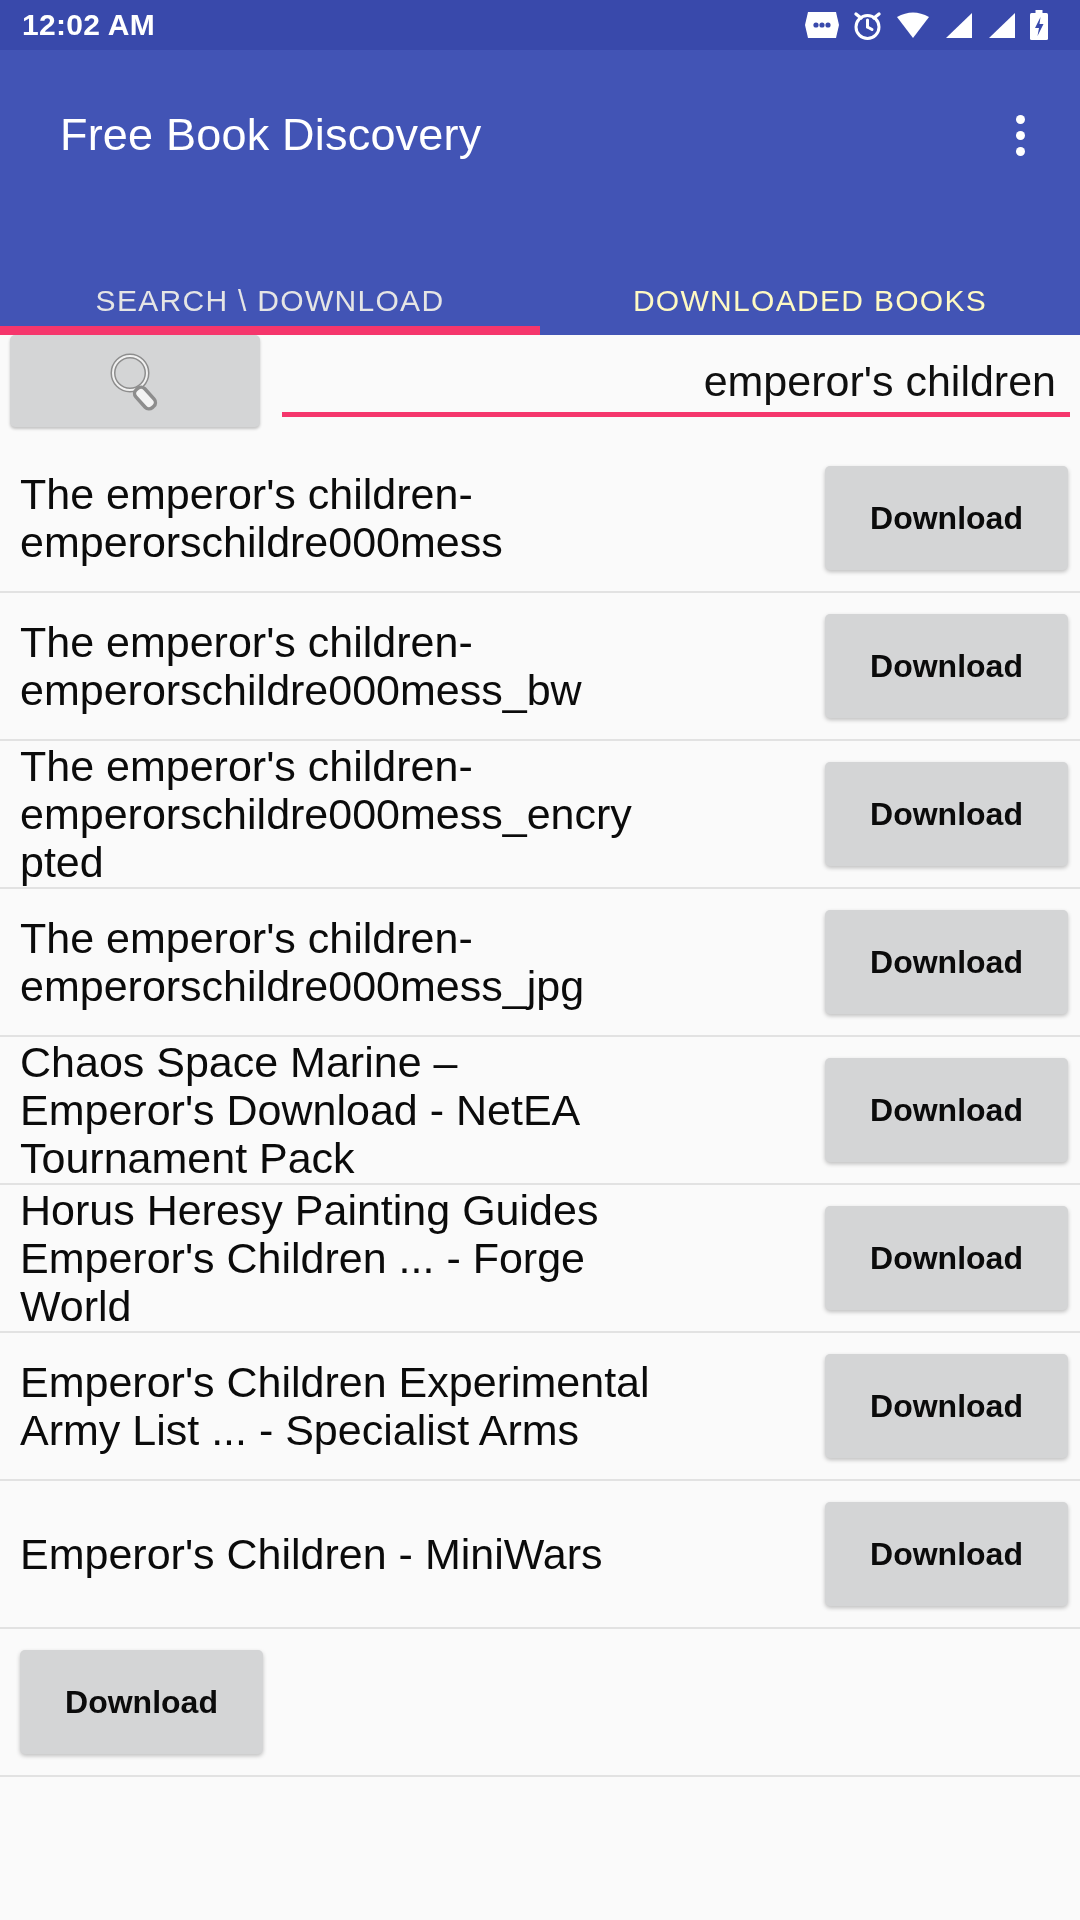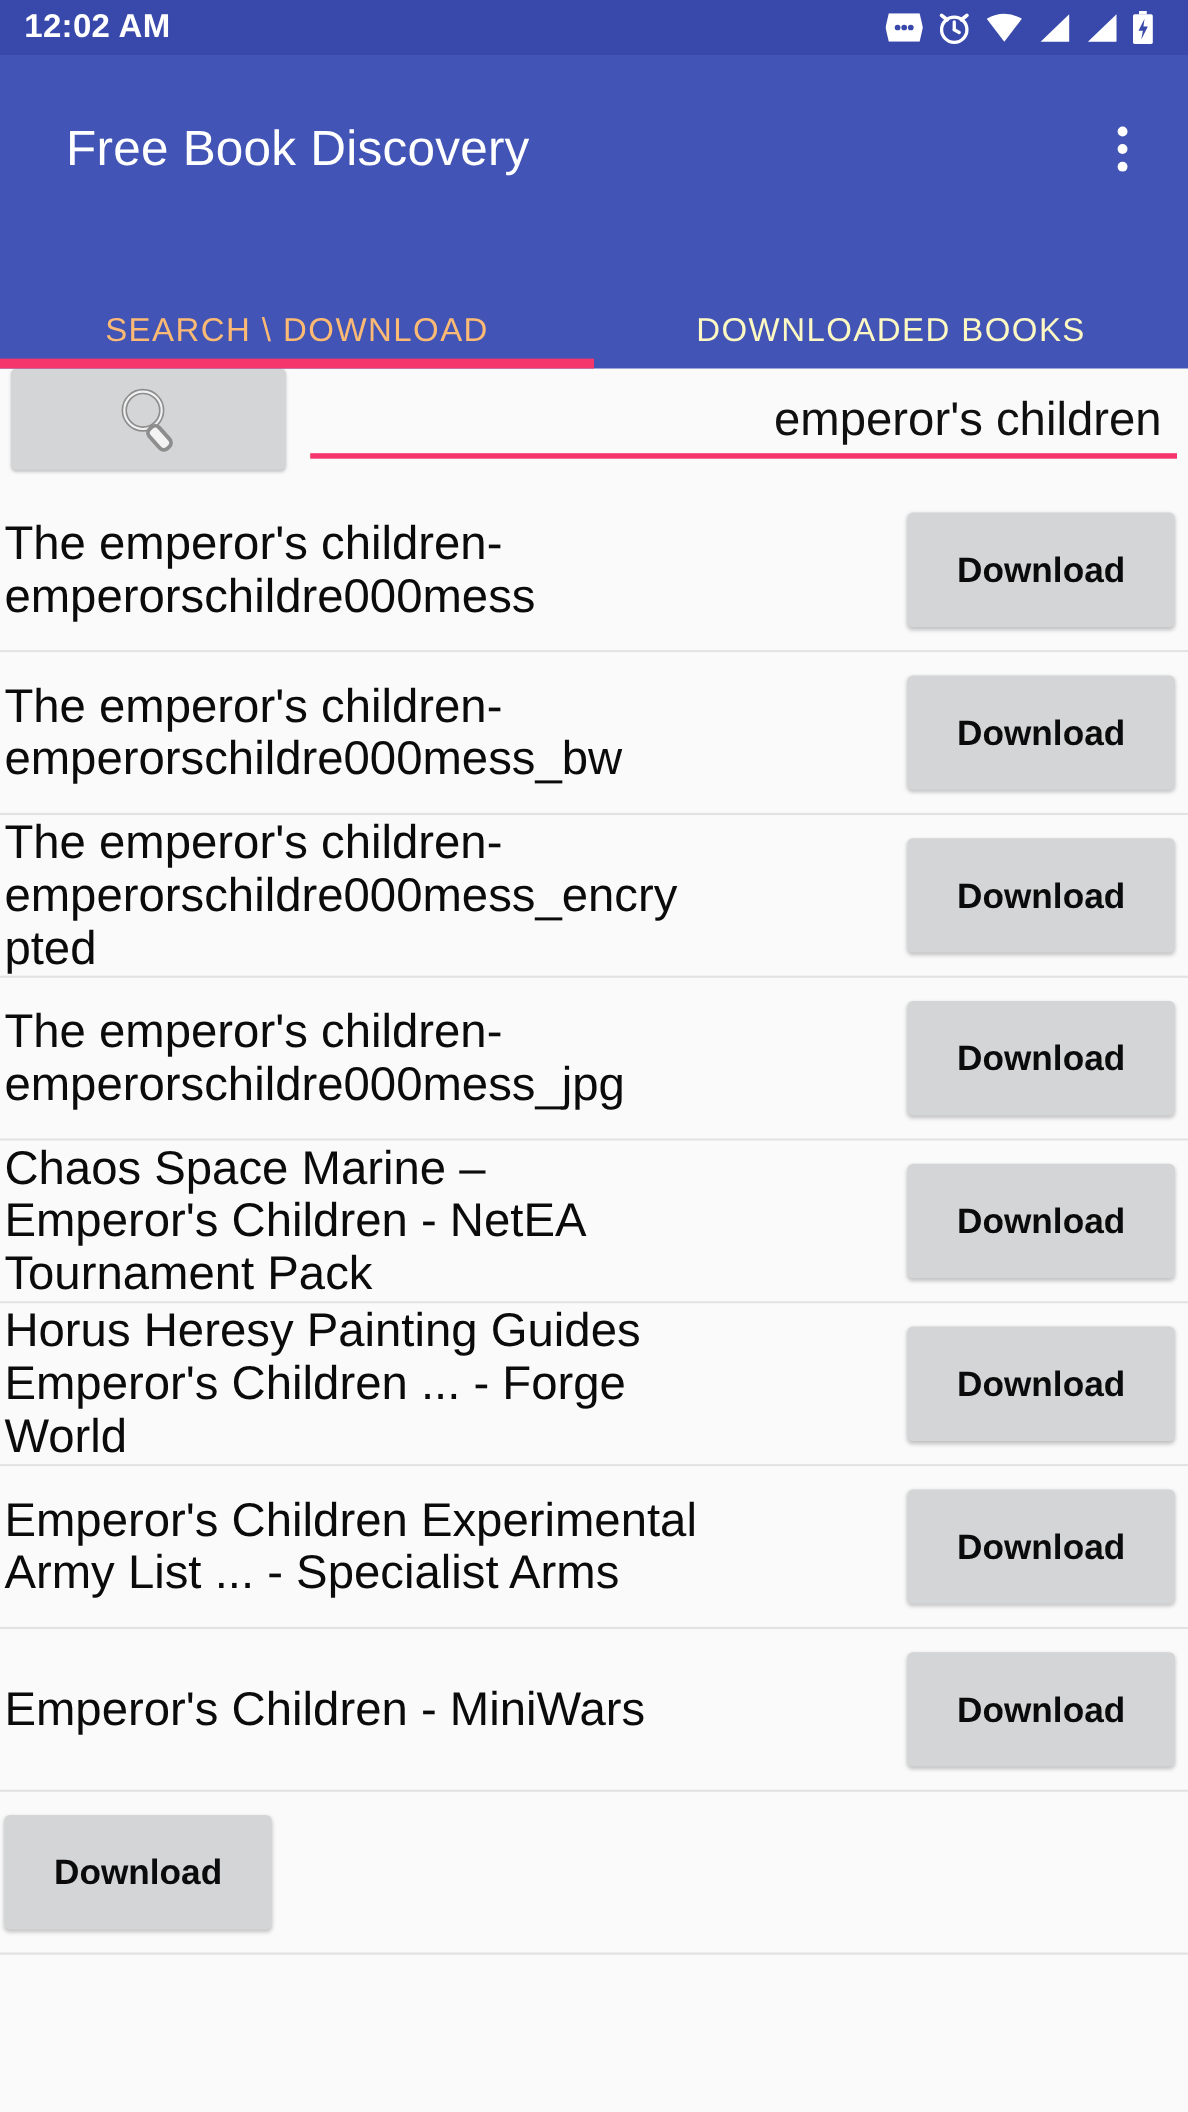--- a/index.html
+++ b/index.html
@@ -34,21 +34,21 @@
   }
   .dot{ width:9px; height:9px; border-radius:50%; background:#ffffff; }
 
   
   .tab-bar{ position:relative; height:115px; background:#4254b5; display:flex; }
   .tab{
     flex:1; display:flex; align-items:flex-end; justify-content:center;
     padding-bottom:17px; cursor:pointer;
     font-size:30px; font-weight:500; letter-spacing:1.3px;
   }
-  .tab.active{ color:#fdba74; }
+  .tab.active{ color:#e5e5e5; }
   .tab.inactive{ color:#fef9c3; }
   .tab-indicator{
     position:absolute; left:0; bottom:0; width:50%; height:9px; background:#f5366c;
   }
 
   
   .search-row{
     height:110px; background:#fafafa;
     display:flex; align-items:flex-start; padding:0 10px 0 10px; gap:22px;
   }
@@ -65,21 +65,21 @@
     font-size:43px; color:#101010; font-weight:400; white-space:nowrap;
   }
   .search-underline{
     position:absolute; left:0; right:0; bottom:10px; height:5px; background:#f5366c;
   }
 
   
   .results{ background:#fafafa; }
   .result-row{
     position:relative; display:flex; align-items:center; justify-content:space-between;
-    border-bottom:2px solid #e2e2e2; padding:0 12px 0 4px; min-height:148px;
+    border-bottom:2px solid #e2e2e2; padding:0 12px 0 20px; min-height:148px;
     background:#fafafa; cursor:pointer;
   }
   .result-title{
     flex:1; font-size:43px; line-height:1.12; color:#0b0b0b;
     padding-right:14px; max-width:645px; word-break:break-word;
   }
   .download-btn{
     flex:none; width:243px; min-height:104px; background:#d4d5d6; border:none;
     border-radius:5px; color:#0b0b0b; font-size:32px; font-weight:bold;
     display:flex; align-items:center; justify-content:center; cursor:pointer;
@@ -183,21 +183,21 @@
       <div class="result-title">The emperor's children-emperorschildre000mess_encrypted</div>
       <button class="download-btn">Download</button>
     </div>
 
     <div class="result-row">
       <div class="result-title">The emperor's children-emperorschildre000mess_jpg</div>
       <button class="download-btn">Download</button>
     </div>
 
     <div class="result-row">
-      <div class="result-title">Chaos Space Marine – Emperor's Children - NetEA Tournament Pack</div>
+      <div class="result-title">Chaos Space Marine – Emperor's Download - NetEA Tournament Pack</div>
       <button class="download-btn">Download</button>
     </div>
 
     <div class="result-row">
       <div class="result-title">Horus Heresy Painting Guides Emperor's Children ... - Forge World</div>
       <button class="download-btn">Download</button>
     </div>
 
     <div class="result-row">
       <div class="result-title">Emperor's Children Experimental Army List ... - Specialist Arms</div>

